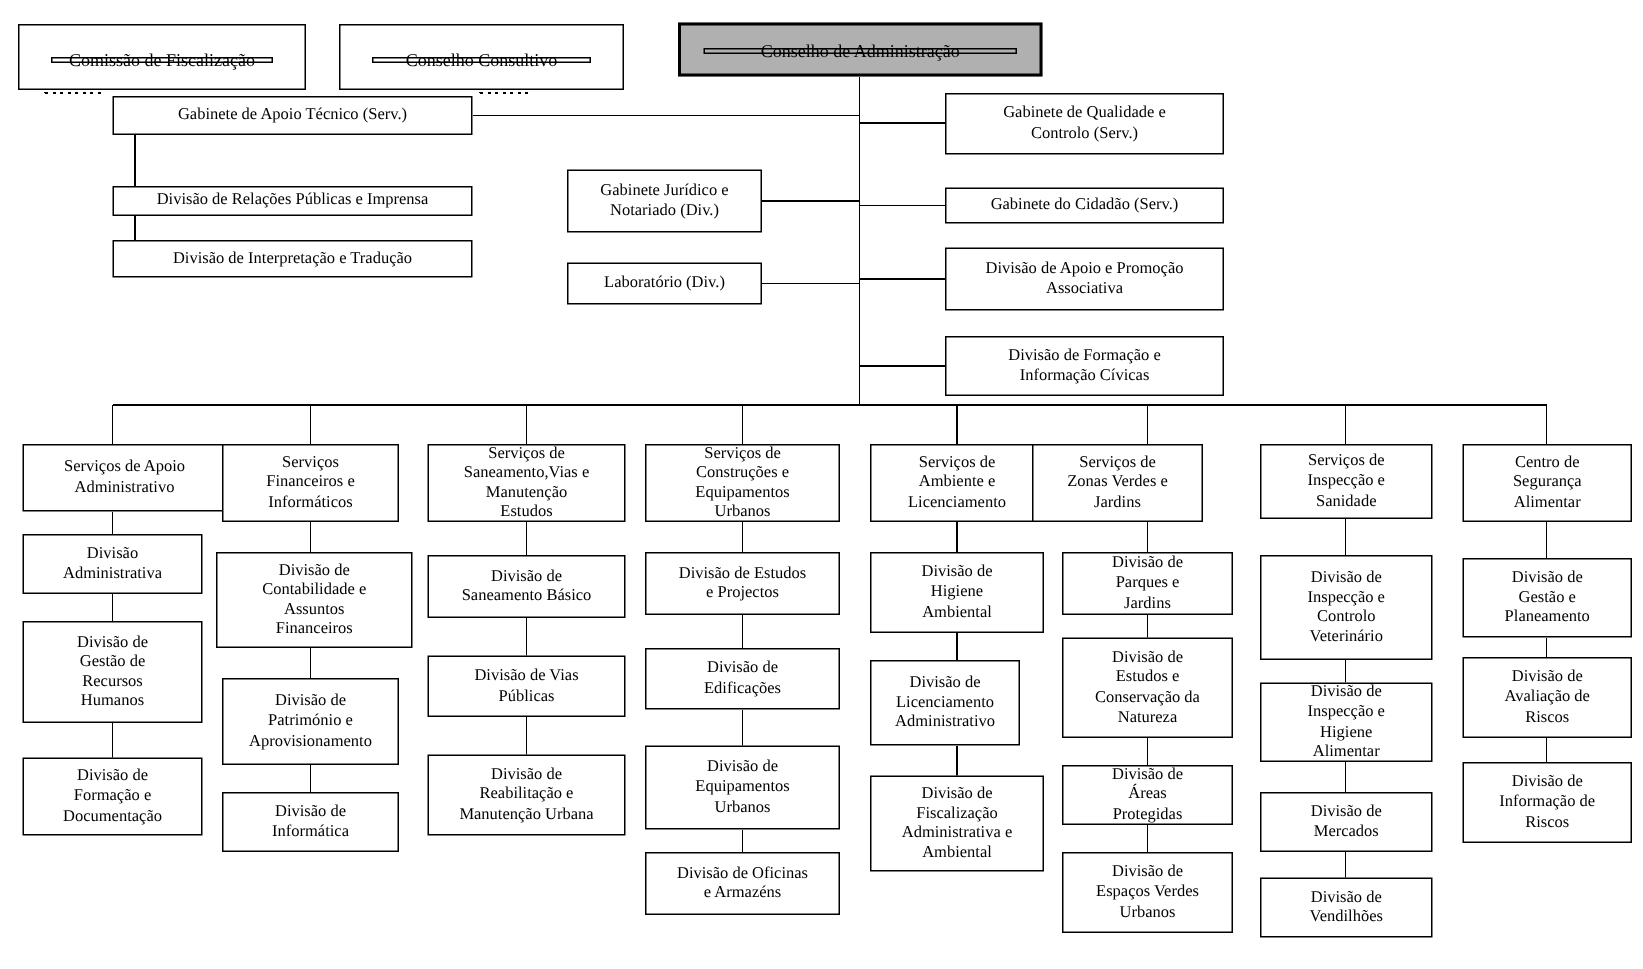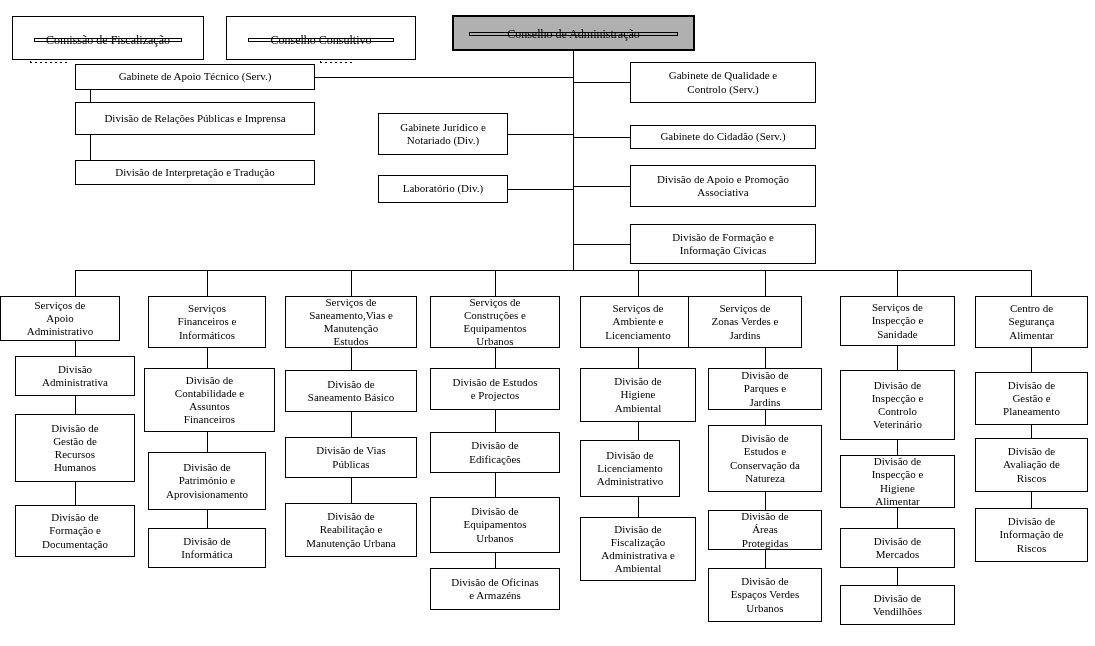--- a/index.html
+++ b/index.html
@@ -129,32 +129,32 @@
     <div class="inner">Comissão de Fiscalização</div>
   </div>
   <div class="dbox" style="left:226px;top:16px;width:190px;height:34px">
     <div class="inner">Conselho Consultivo</div>
   </div>
   <div class="dbox gray" style="left:452px;top:15px;width:243px;height:36px">
     <div class="inner">Conselho de Administração</div>
   </div>
 
   <div class="node" style="left:75px;top:64px;width:240px;height:26px">Gabinete de Apoio Técnico (Serv.)</div>
-  <div class="node" style="left:75px;top:102px;width:240px;height:33px">Divisão de Relações Públicas e Imprensa</div>
+  <div class="node" style="left:75px;top:124px;width:240px;height:20px">Divisão de Relações Públicas e Imprensa</div>
   <div class="node" style="left:75px;top:160px;width:240px;height:25px">Divisão de Interpretação e Tradução</div>
 
   <div class="node" style="left:378px;top:113px;width:130px;height:42px">Gabinete Jurídico e Notariado (Div.)</div>
   <div class="node" style="left:378px;top:175px;width:130px;height:28px">Laboratório (Div.)</div>
 
   <div class="node" style="left:630px;top:62px;width:186px;height:41px">Gabinete de Qualidade e Controlo (Serv.)</div>
   <div class="node" style="left:630px;top:125px;width:186px;height:24px">Gabinete do Cidadão (Serv.)</div>
   <div class="node" style="left:630px;top:165px;width:186px;height:42px">Divisão de Apoio e Promoção Associativa</div>
   <div class="node" style="left:630px;top:224px;width:186px;height:40px">Divisão de Formação e Informação Cívicas</div>
 
-  <div class="node" style="left:0;top:296px;width:120px;height:45px">Serviços de Apoio Administrativo</div>
+  <div class="node" style="left:15px;top:296px;width:136px;height:45px">Serviços de Apoio Administrativo</div>
   <div class="node" style="left:15px;top:356px;width:120px;height:40px">Divisão Administrativa</div>
   <div class="node" style="left:15px;top:414px;width:120px;height:68px">Divisão de Gestão de Recursos Humanos</div>
   <div class="node" style="left:15px;top:505px;width:120px;height:52px">Divisão de Formação e Documentação</div>
 
   <div class="node" style="left:148px;top:296px;width:118px;height:52px">Serviços Financeiros e Informáticos</div>
   <div class="node" style="left:144px;top:368px;width:131px;height:64px">Divisão de Contabilidade e Assuntos Financeiros</div>
   <div class="node" style="left:148px;top:452px;width:118px;height:58px">Divisão de Património e Aprovisionamento</div>
   <div class="node" style="left:148px;top:528px;width:118px;height:40px">Divisão de Informática</div>
 
   <div class="node" style="left:285px;top:296px;width:132px;height:52px">Serviços de Saneamento,Vias e Manutenção Estudos</div>

